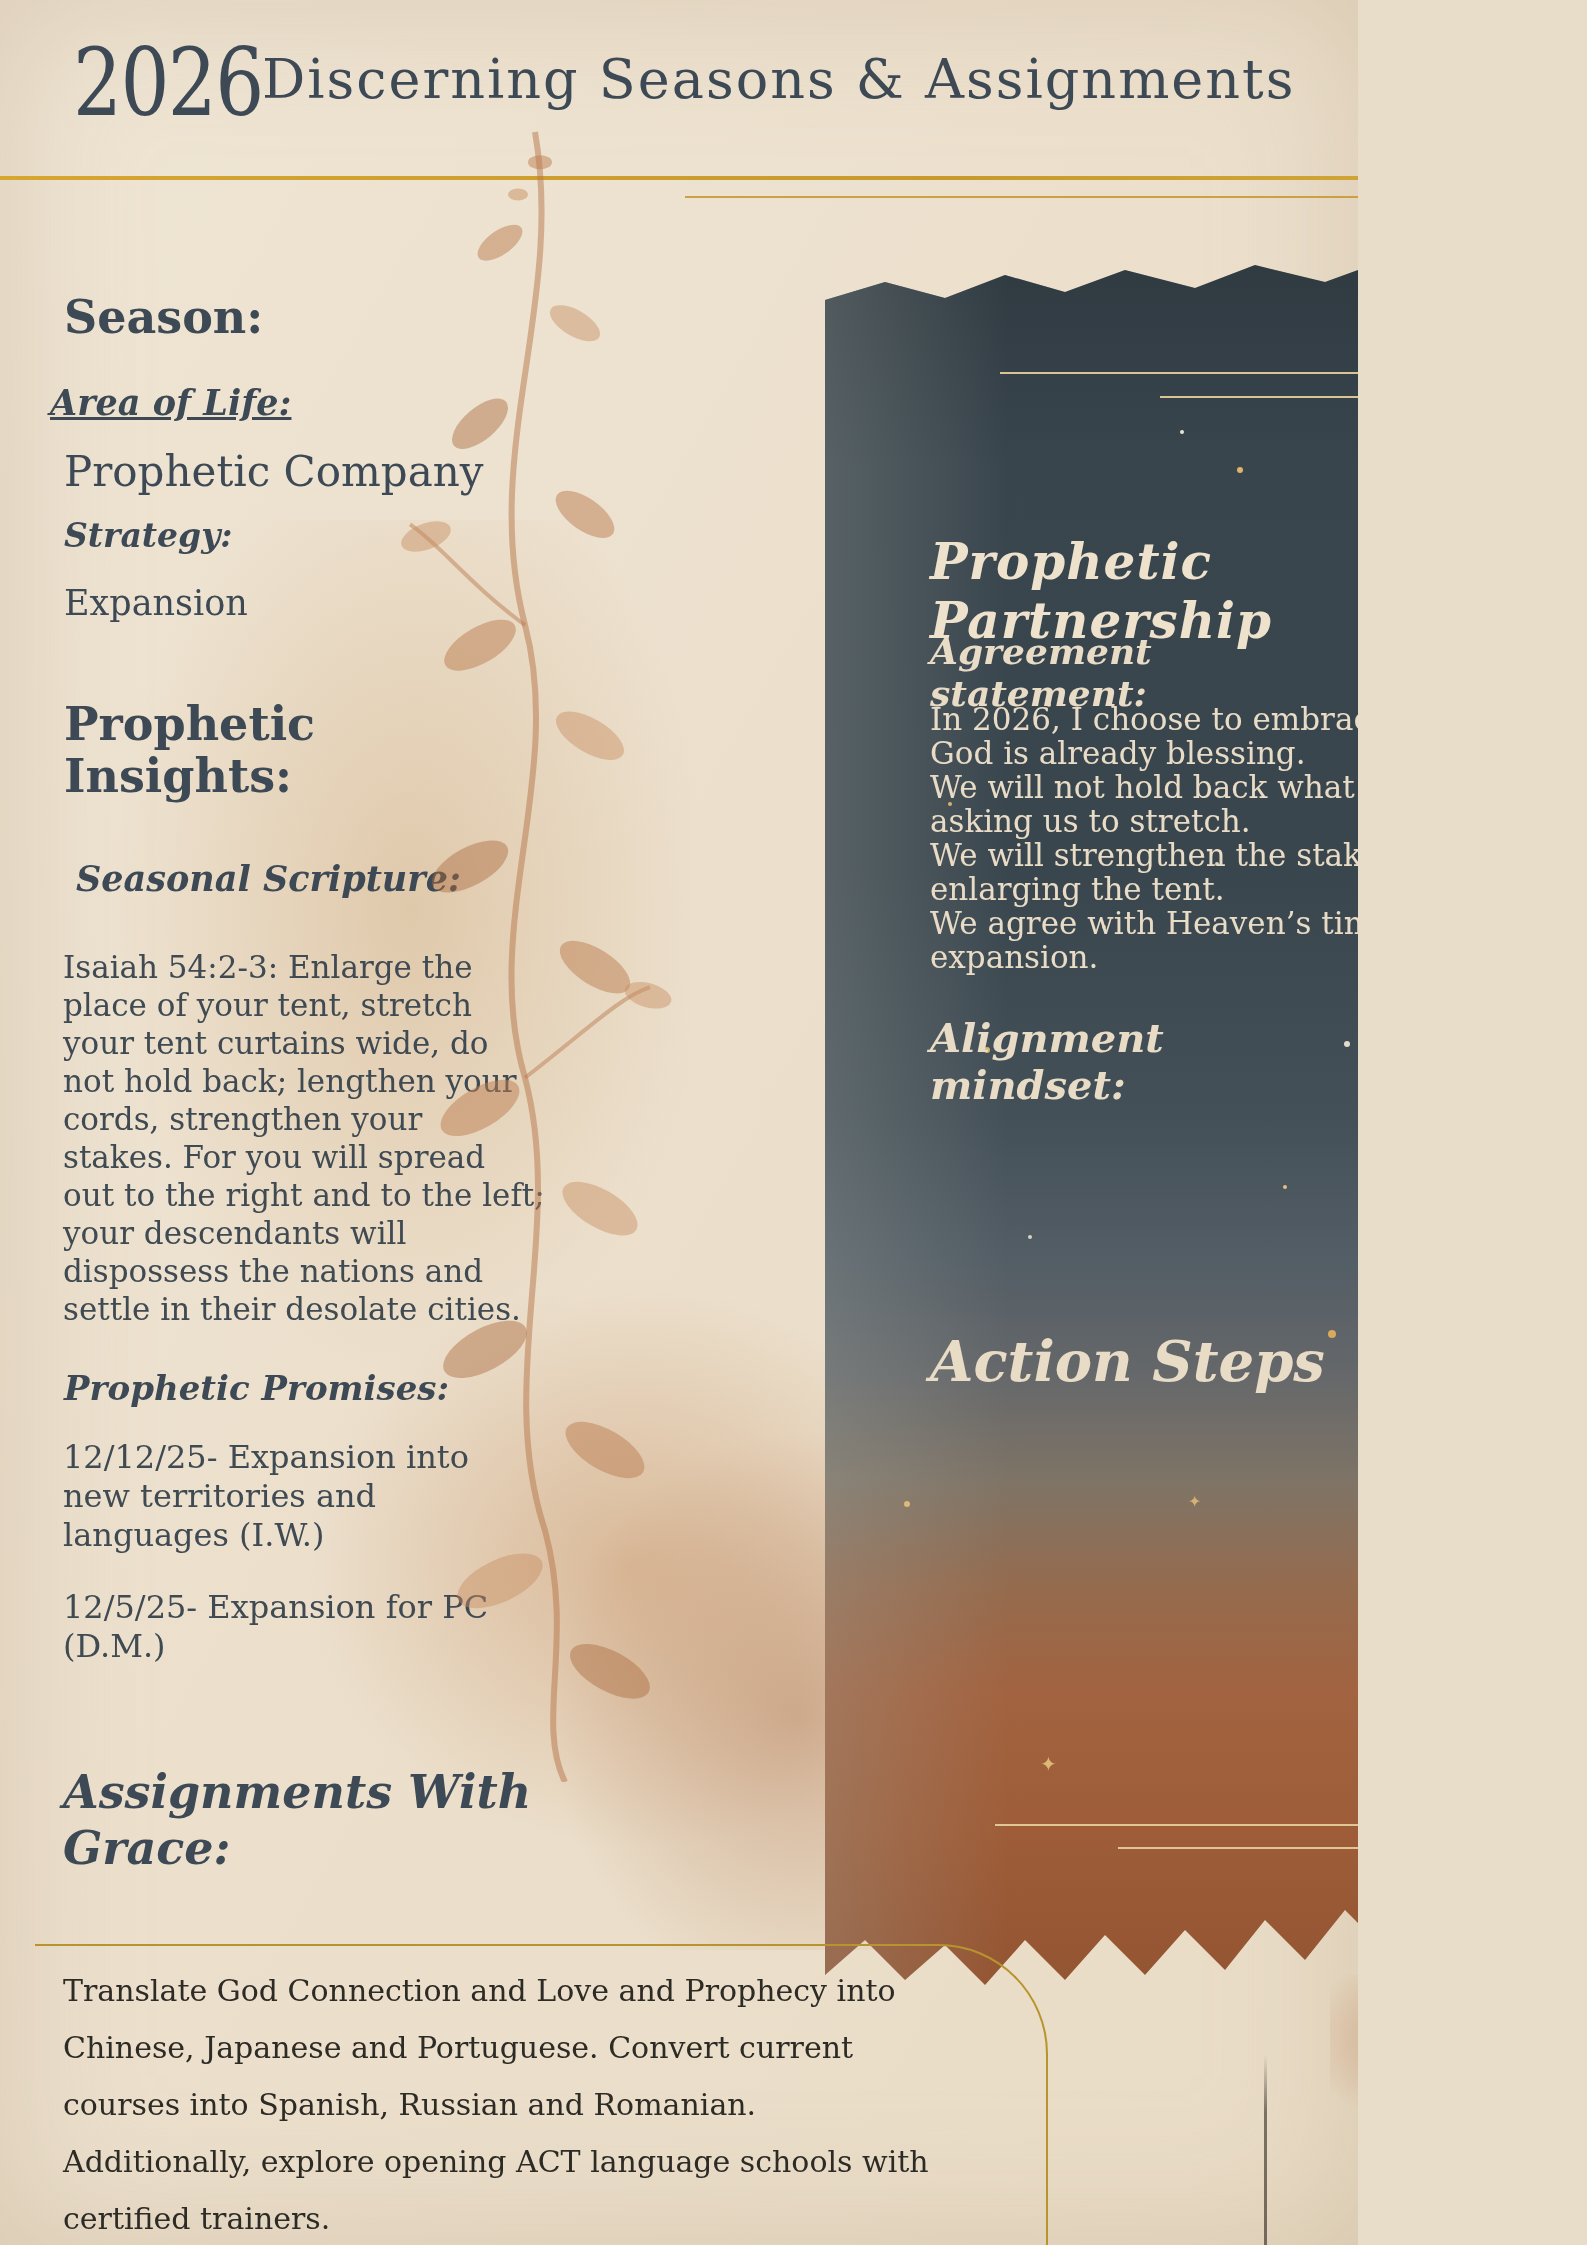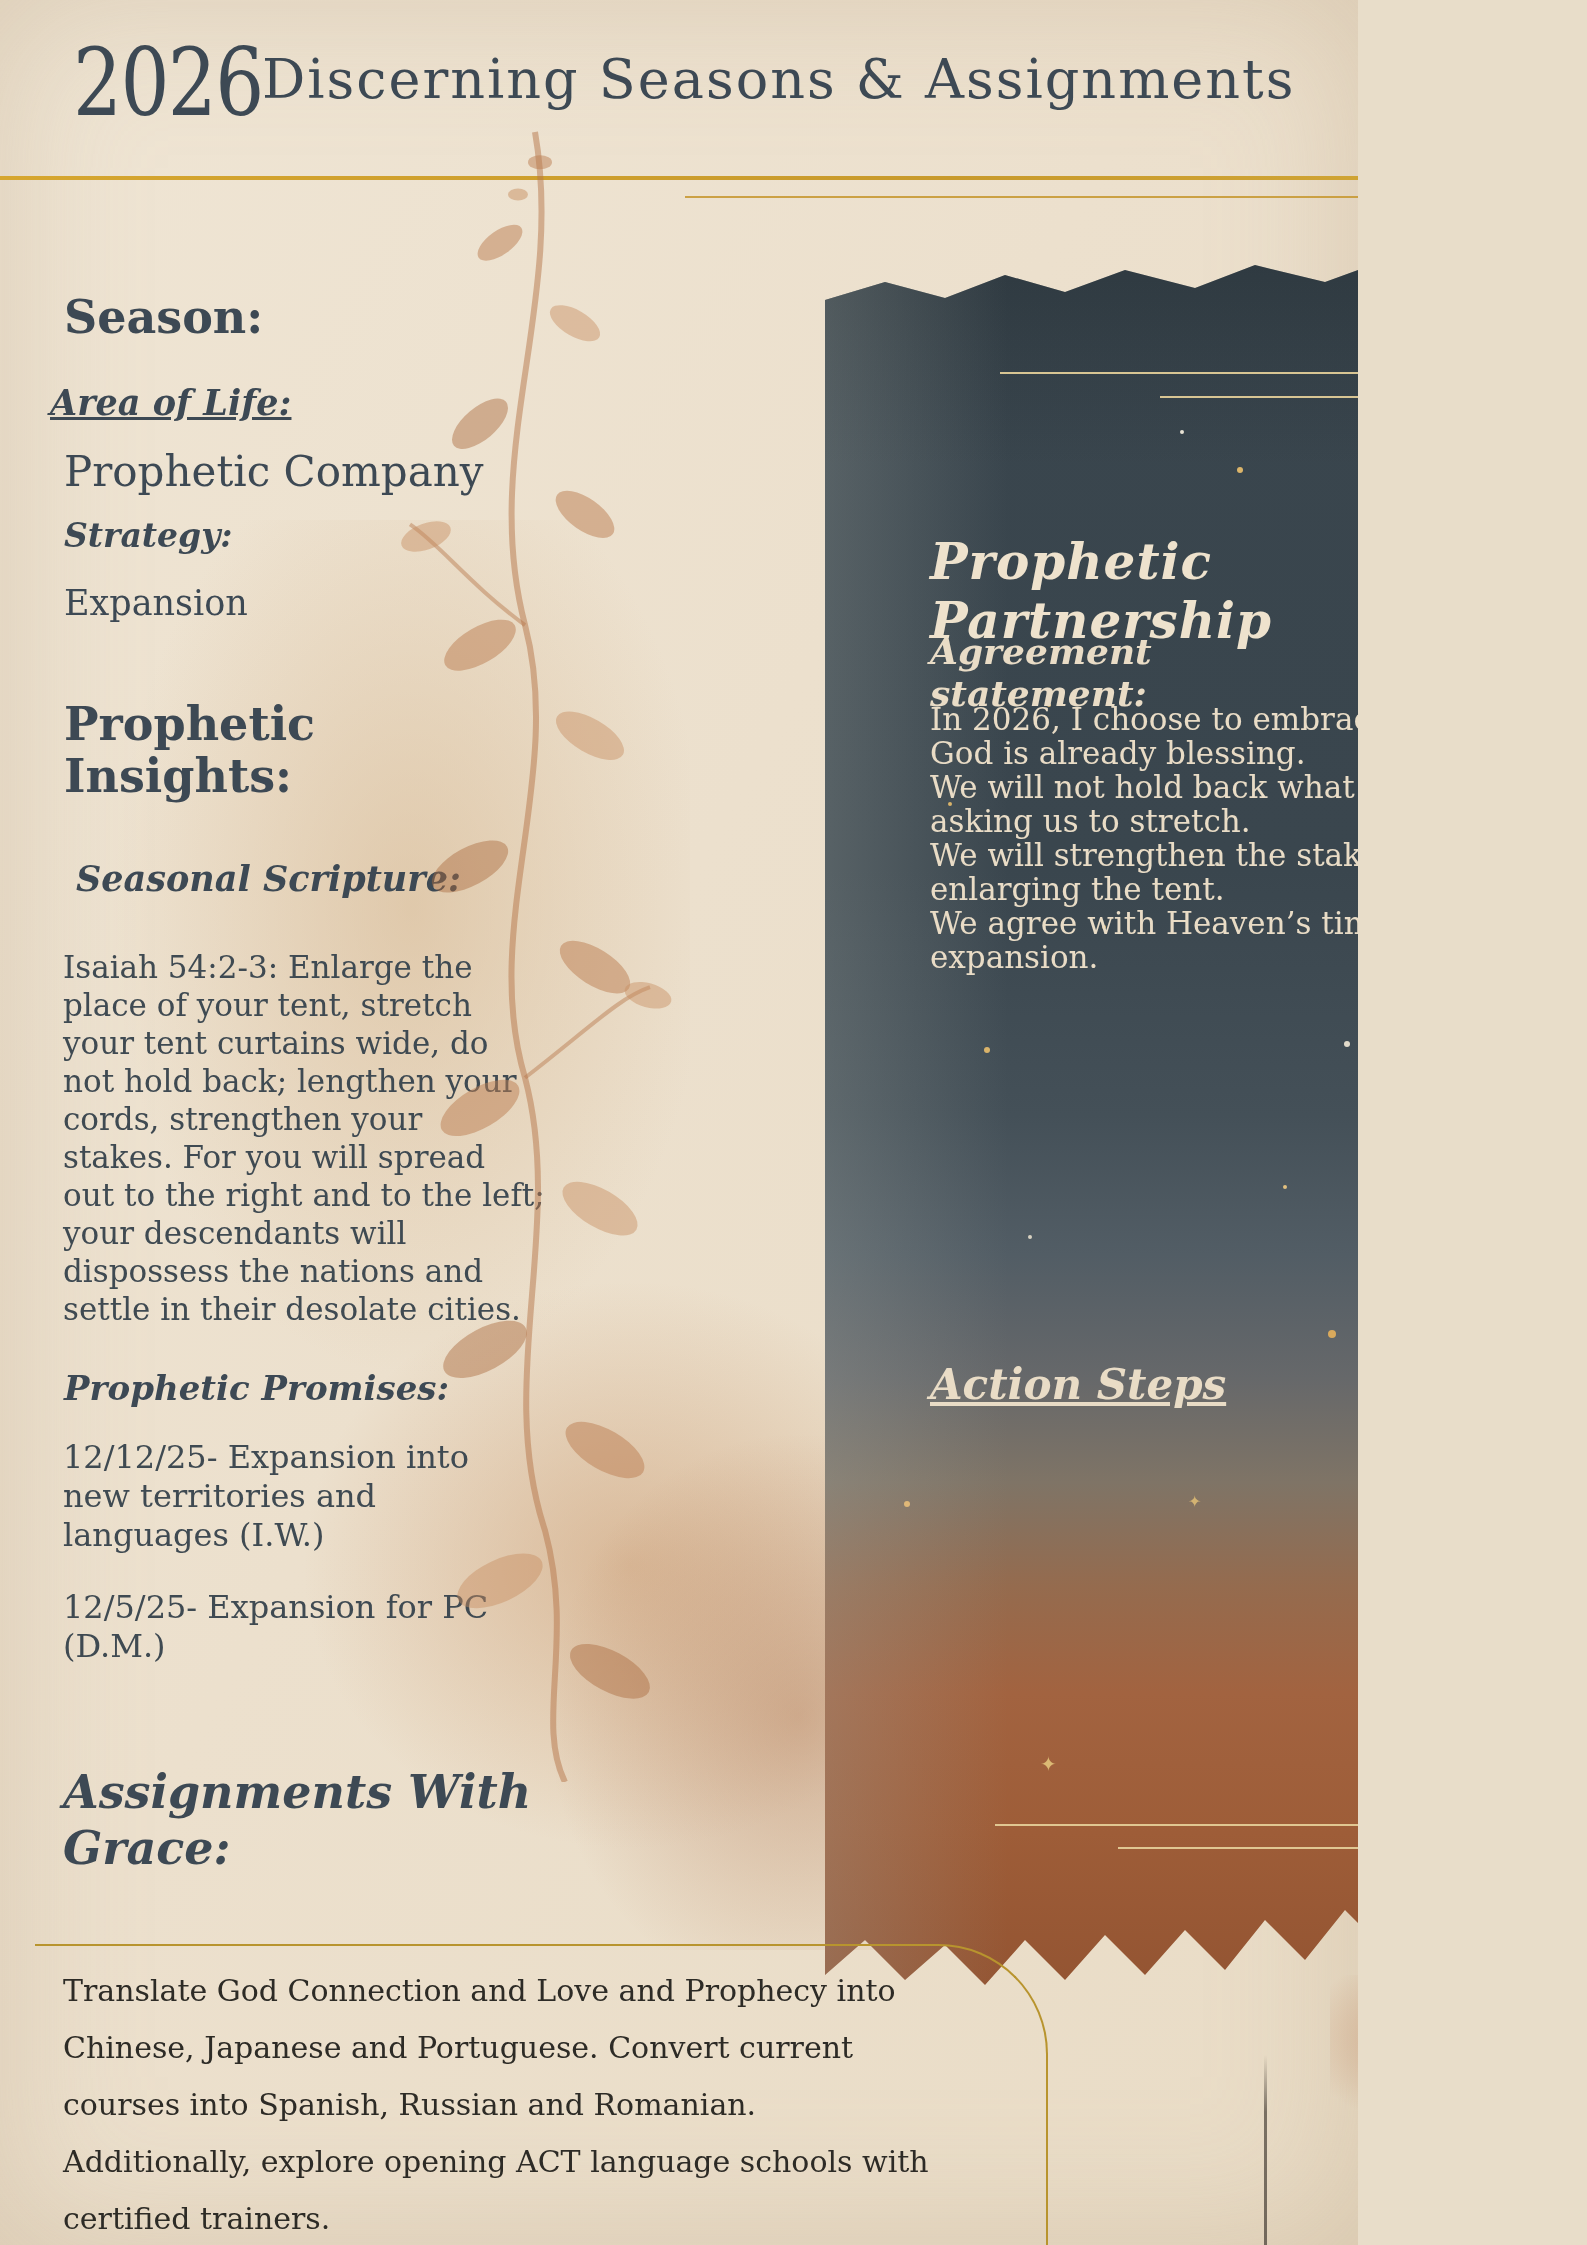--- a/index.html
+++ b/index.html
@@ -102,21 +102,21 @@
 
   
   .cream{color:var(--panel_text);z-index:4;}
   #panel-title{left:930px;top:532px;font-size:50px;font-style:italic;font-weight:600;color:#eee2cd;letter-spacing:1px;}
   #agreement-label{left:930px;top:630px;font-size:36px;font-style:italic;font-weight:700;}
   #agreement-text{left:930px;top:702px;width:640px;font-size:31px;line-height:34px;}
   #mindset-label{left:930px;top:1014px;font-size:40px;font-style:italic;font-weight:600;}
   #mindset-list{left:960px;top:1066px;width:620px;list-style:none;}
   #mindset-list li{display:flex;font-size:31px;line-height:36px;color:var(--panel_text);}
   #mindset-list li::before{content:"•";width:32px;flex:0 0 32px;}
-  #action-label{left:930px;top:1360px;font-size:42px;font-style:italic;font-weight:600;text-decoration:underline;}
+  #action-label{left:930px;top:1328px;font-size:56px;font-style:italic;font-weight:600;}
   #action-list{left:955px;top:1424px;width:625px;}
   #action-list .row{display:flex;font-size:31px;line-height:36px;color:var(--panel_text);}
   #action-list .num{flex:0 0 42px;}
 
   
   #footer-title{left:63px;top:1764px;font-size:46px;font-style:italic;font-weight:700;line-height:56px;}
   #corner-line{left:35px;top:1944px;width:1013px;height:301px;
     border-top:2px solid #b8942e;border-right:2px solid #b8942e;
     border-top-right-radius:110px;z-index:3;}
   #side-line{left:1264px;top:2055px;width:3px;height:190px;
@@ -206,20 +206,21 @@
   <div class="abs cream" id="panel-title">Prophetic Partnership</div>
   <div class="abs cream" id="agreement-label">Agreement statement:</div>
   <div class="abs cream preline" id="agreement-text">In 2026, I choose to embrace what
 God is already blessing.
 We will not hold back what He is
 asking us to stretch.
 We will strengthen the stakes before
 enlarging the tent.
 We agree with Heaven’s timing for
 expansion.</div>
+  <div class="abs cream" id="mindset-label">Alignment mindset:</div>
   <ul class="abs" id="mindset-list">
     <li>
         <span class="preline">Clarify the core values, content
 and culture to be expanded</span>
       </li>
     <li>
         <span class="preline">Dedicate 2 hours a week to focus
 solely on the global expansion
 piece of PC.</span>
       </li>

